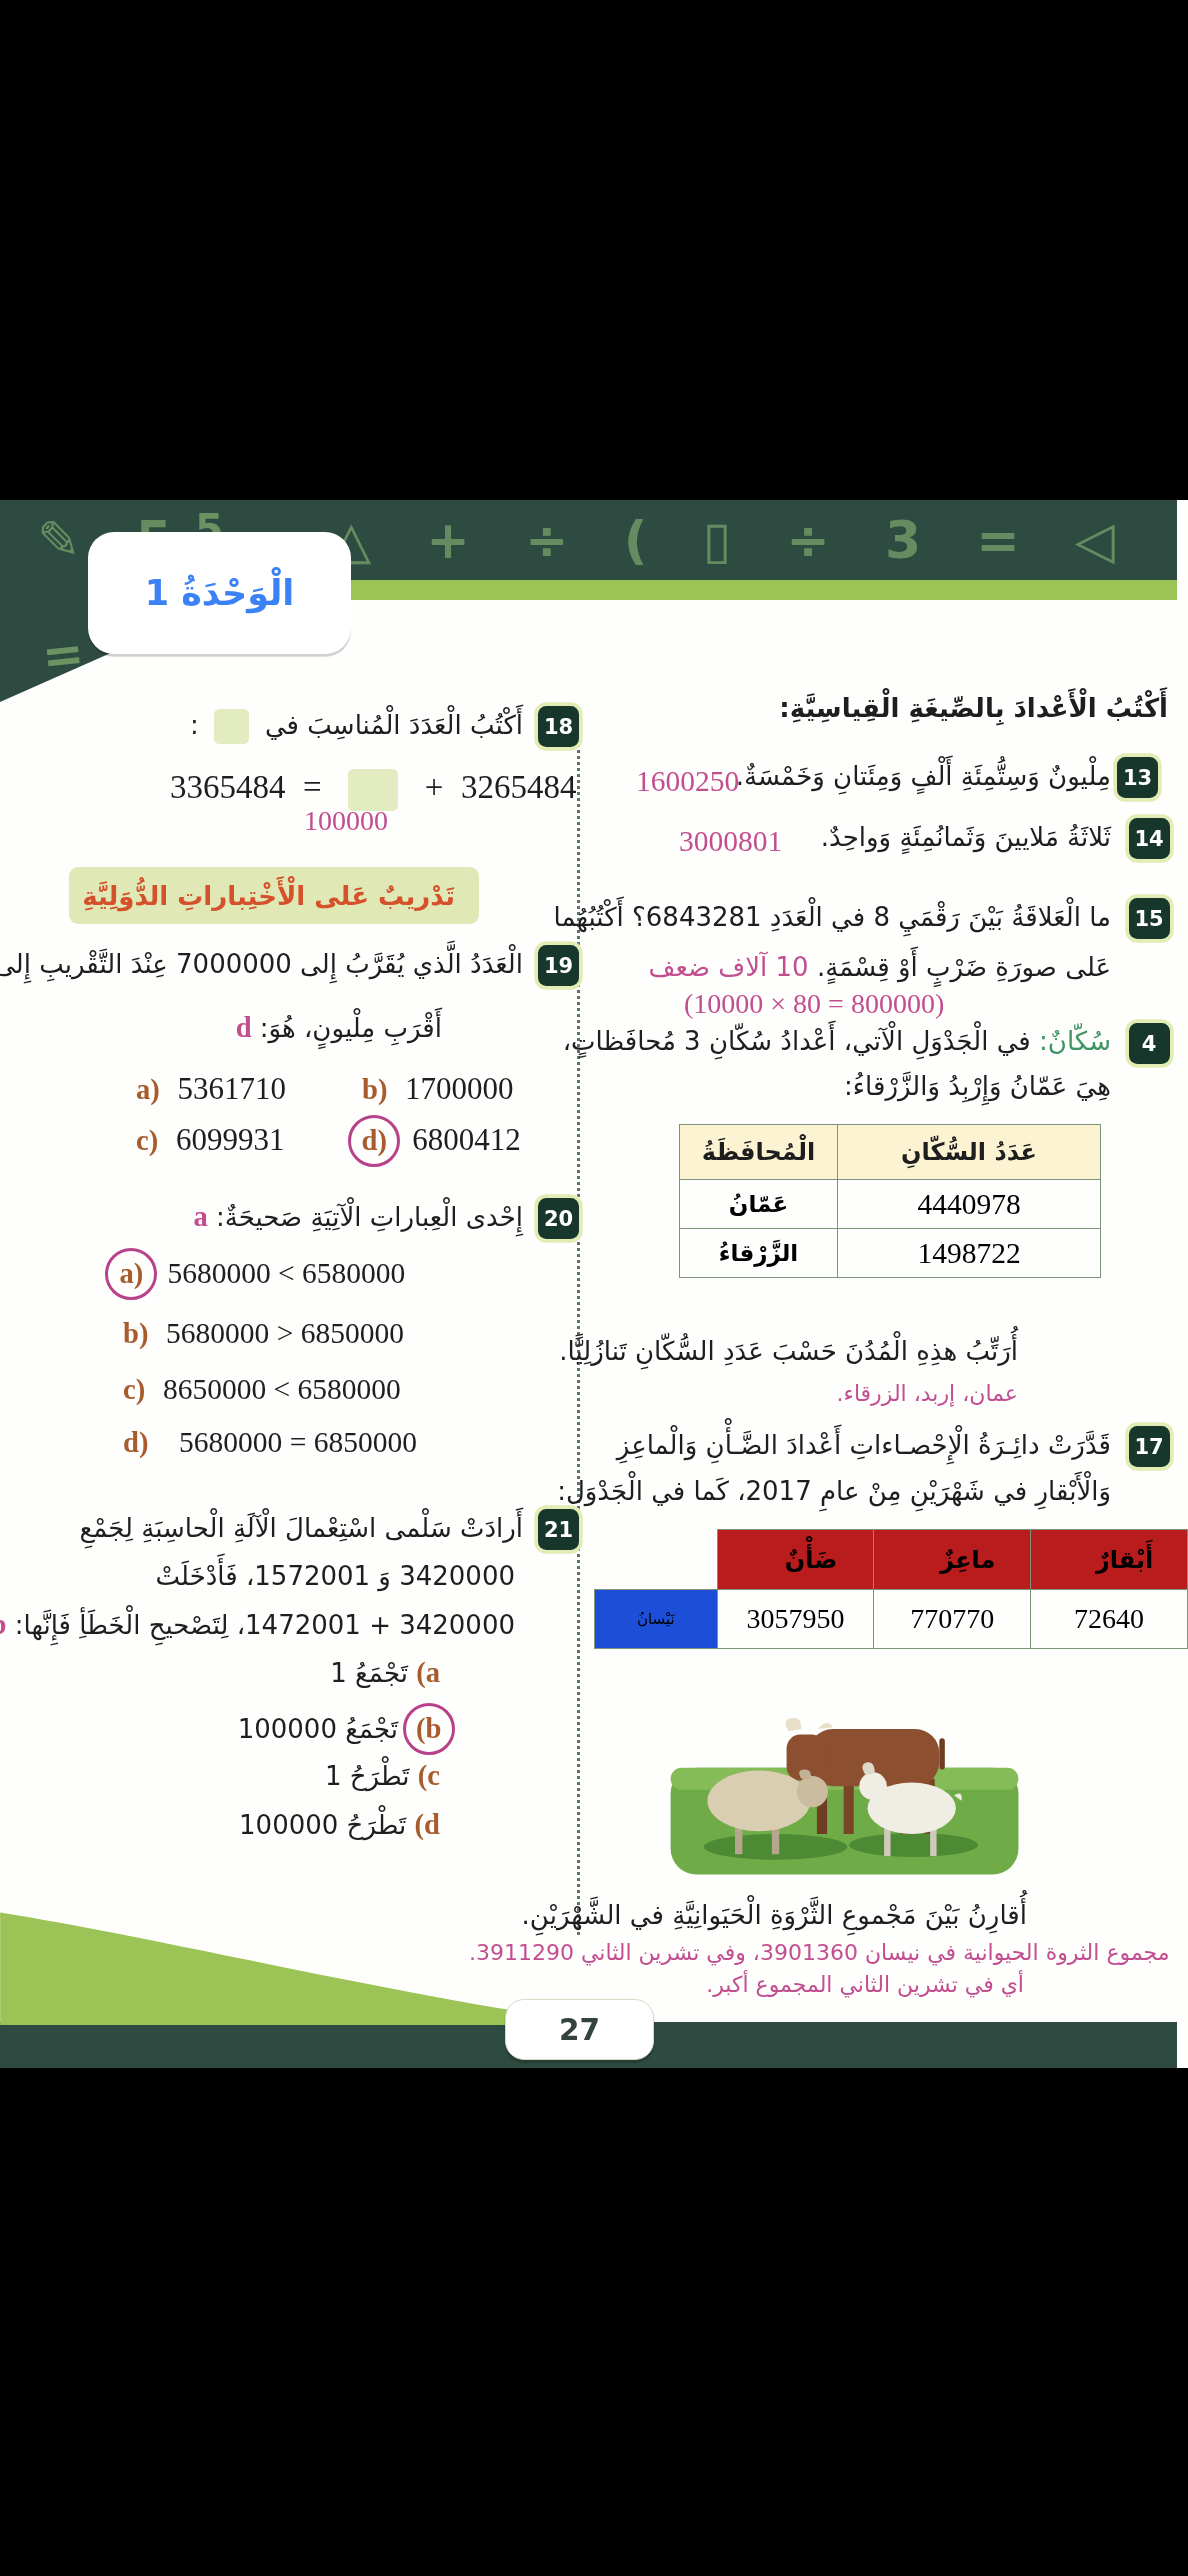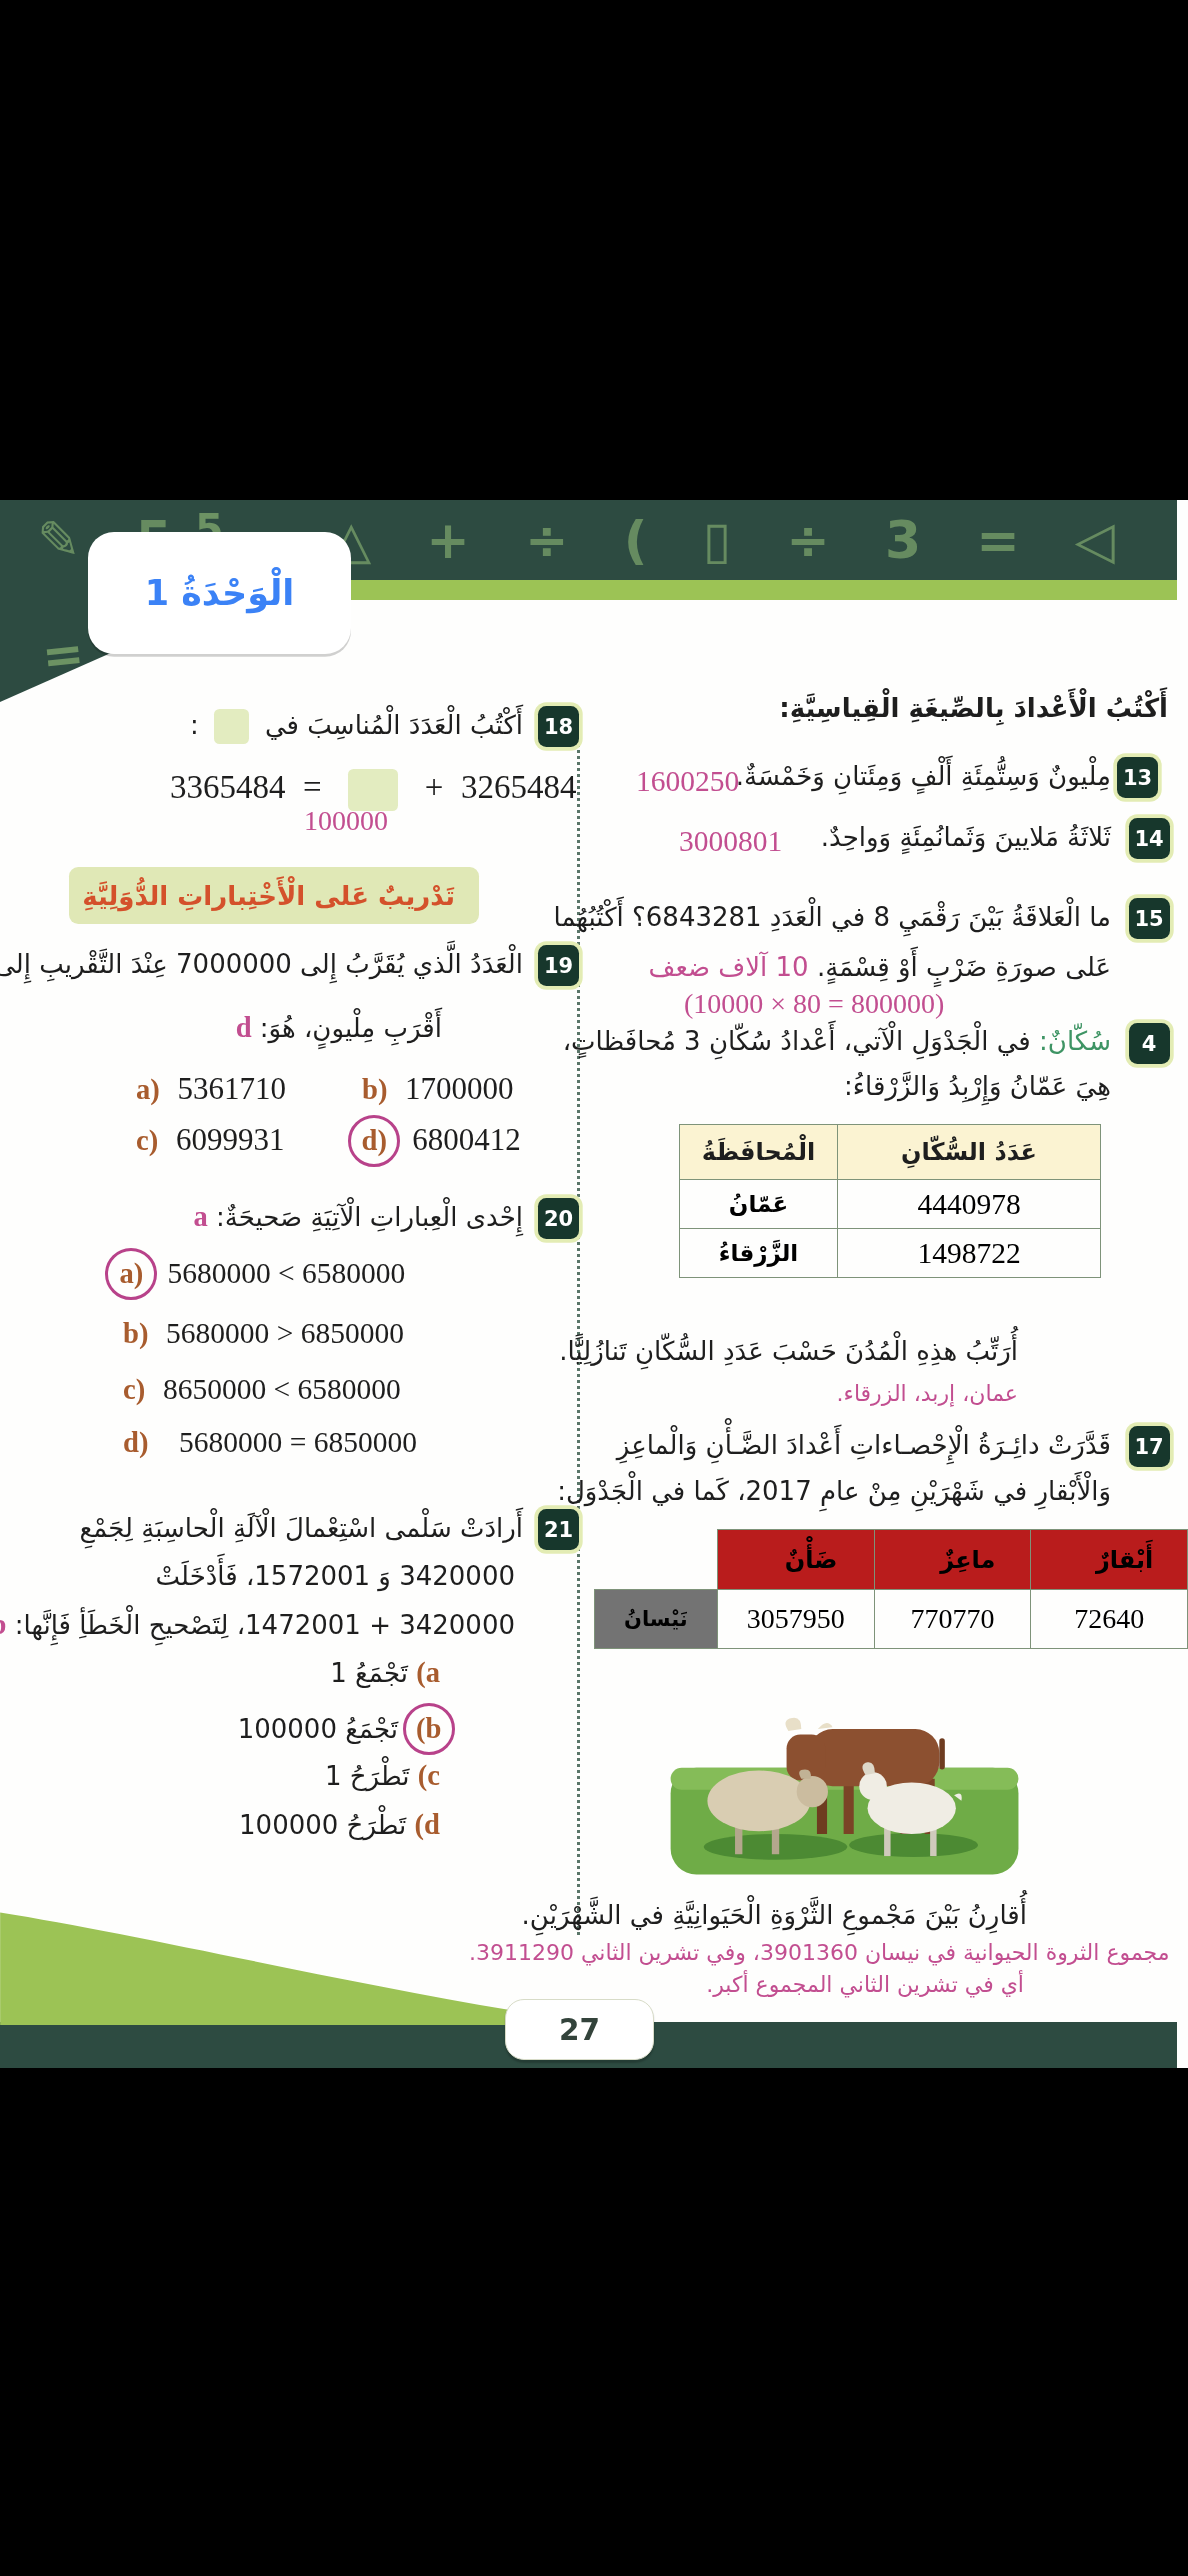--- a/index.html
+++ b/index.html
@@ -61,21 +61,21 @@
   table{border-collapse:collapse;position:absolute;z-index:4;}
   .t1{left:679px;top:1124px;}
   .t1 td{border:1.8px solid #7E9379;text-align:center;vertical-align:middle;}
   .t1 .hd{background:#FBF3D2;height:52px;font-weight:bold;font-size:24px;color:#1E1E1E;}
   .t1 .name{width:155px;height:46px;font-weight:bold;font-size:23px;}
   .t1 .val{width:260px;height:46px;font-family:"Liberation Serif",serif;font-size:29.5px;}
   .t2{left:594px;top:1529px;}
   .t2 td{border:1.8px solid #7E9379;text-align:center;vertical-align:middle;}
   .t2 .blank{border:none;background:transparent;width:120px;}
   .t2 .hd{background:#b91c1c;height:57px;font-weight:bold;font-size:24px;width:123px;padding-left:32px;}
-  .t2 .rowlab{background:#737373;font-weight:bold;font-size:21px;width:120px;height:56px;}
+  .t2 .rowlab{background:#1d4ed8;font-weight:normal;font-size:15px;width:120px;height:56px;}
   .t2 .val{font-family:"Liberation Serif",serif;font-size:28px;width:123px;height:56px;}
 </style>
 </head>
 <body>
 
 <div class="screen">
 
   <div class="page-bg"></div>
   <div class="doodle-band">
     <div class="doodle-line">✎ 5 ▭ △ + ÷ ( ▯ ÷ 3 = ◁ ↗ 8 ↺ + 6</div>

